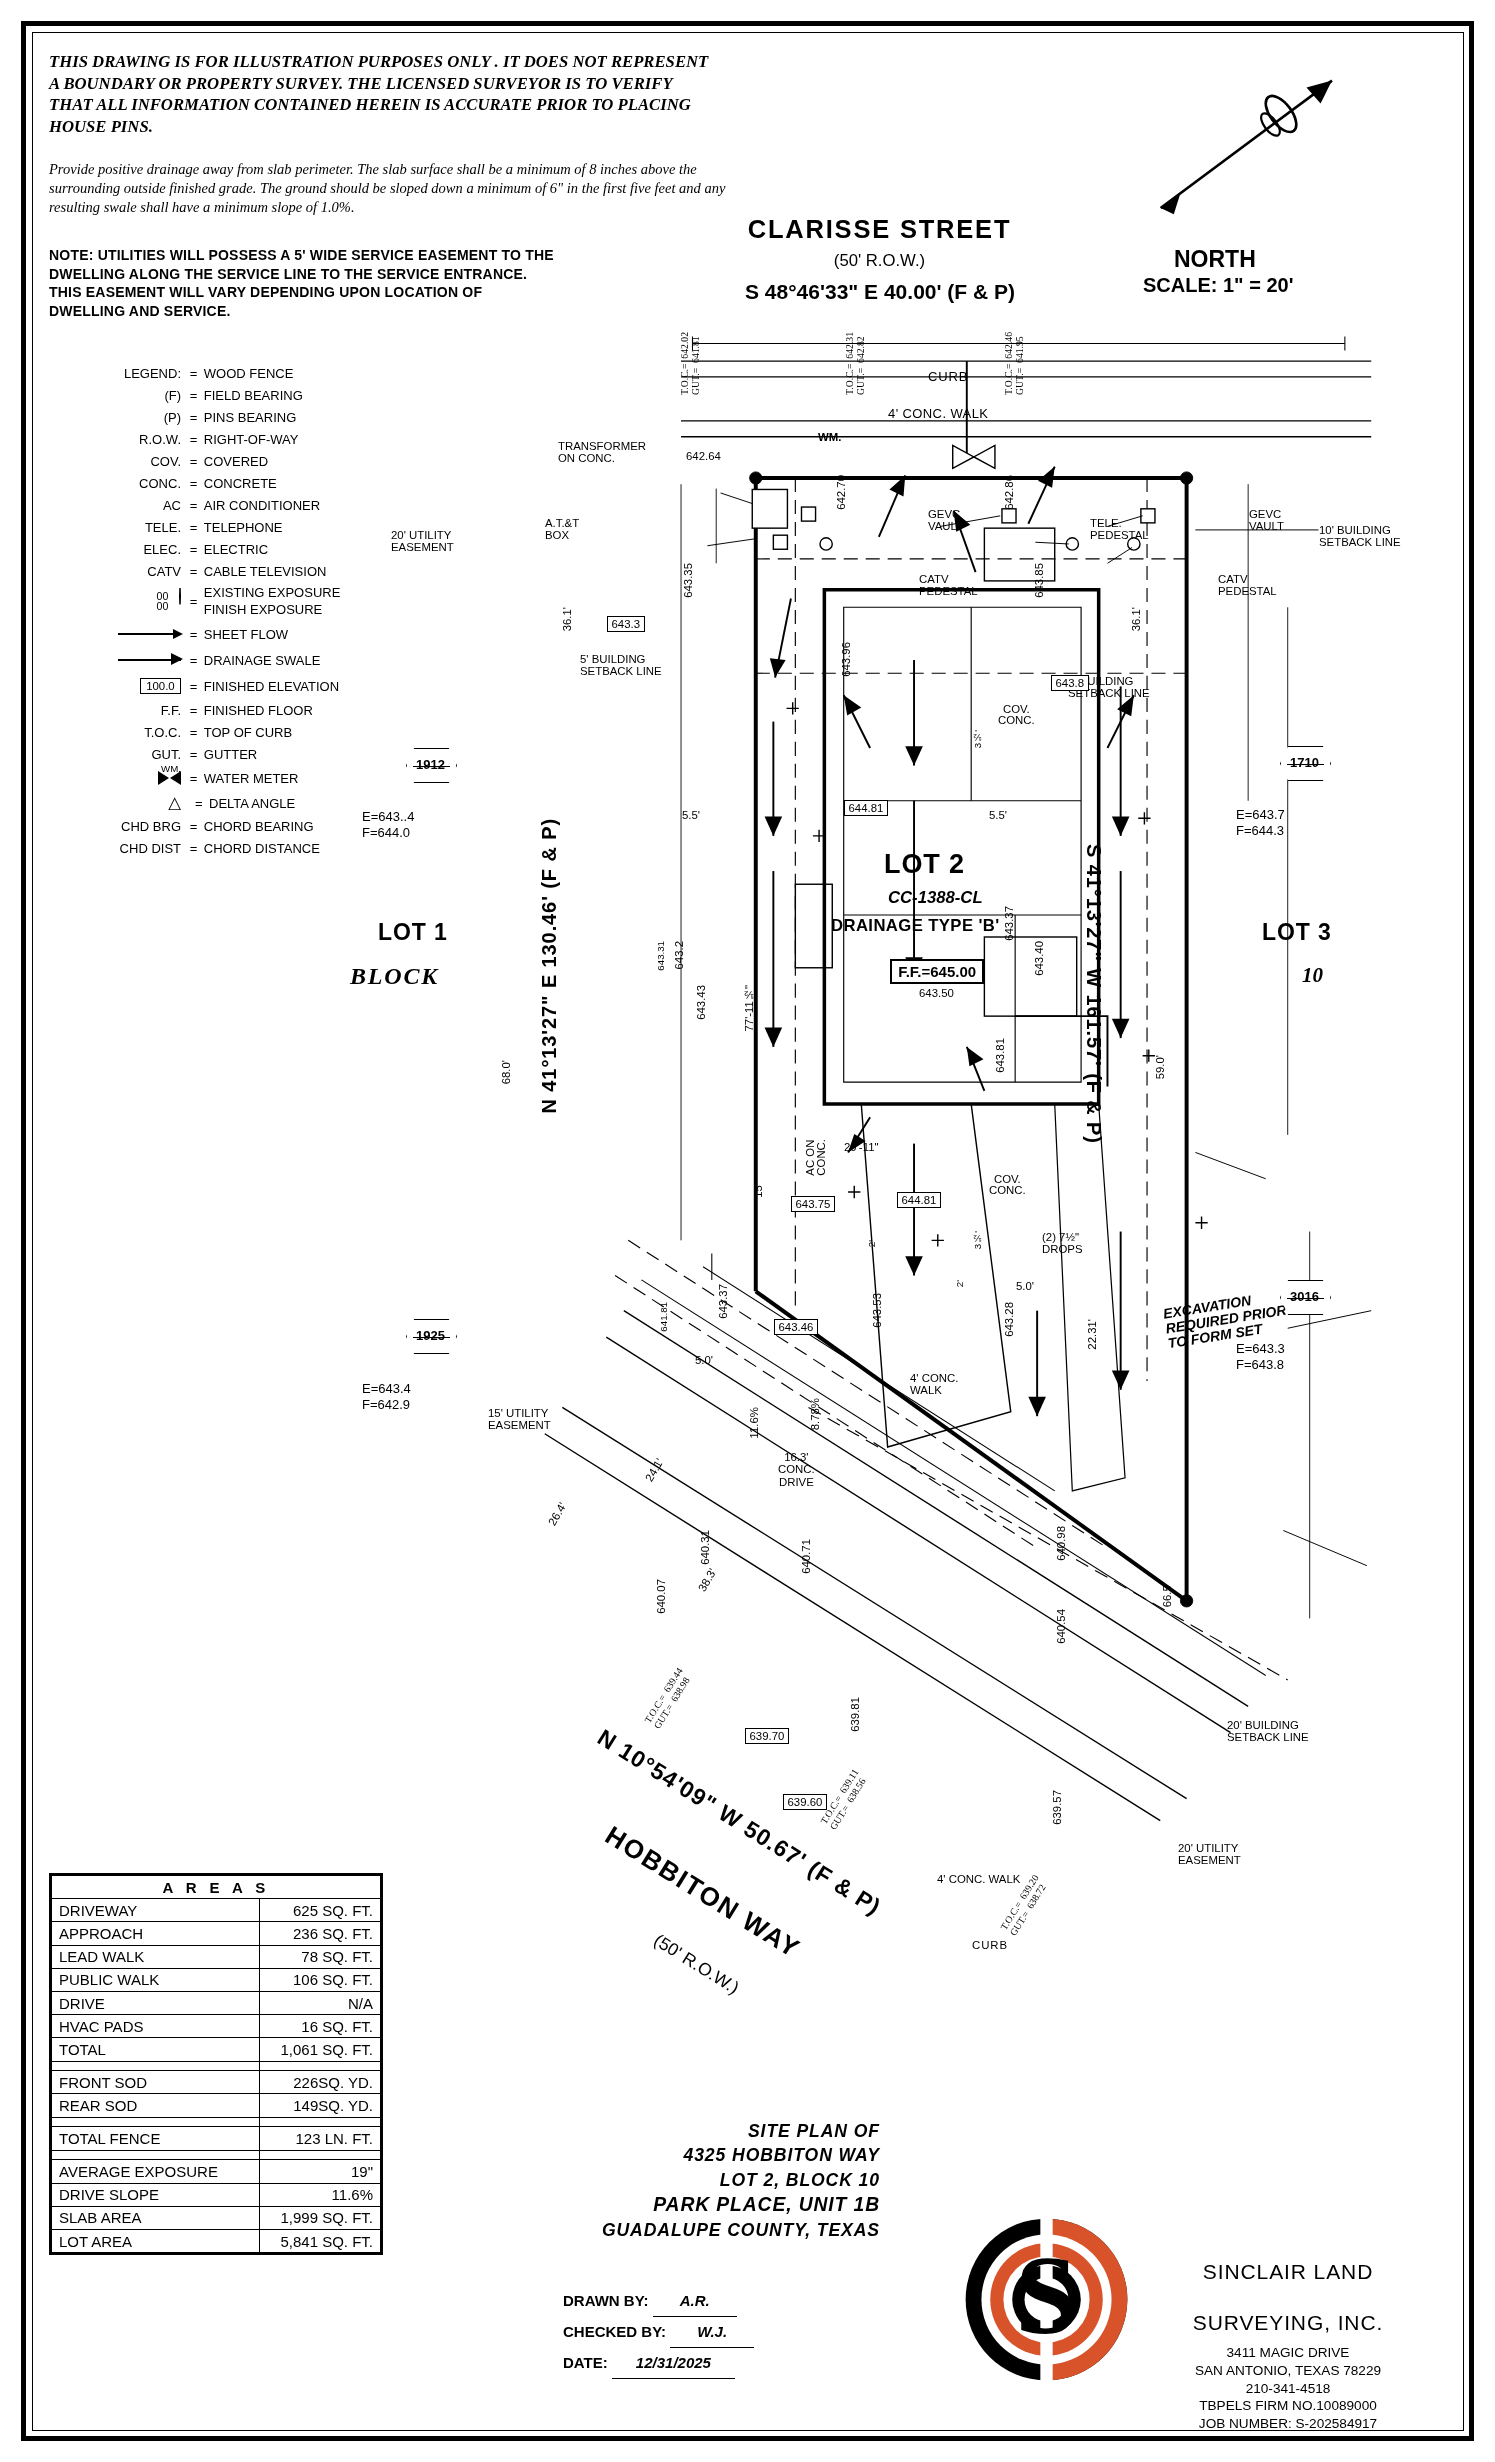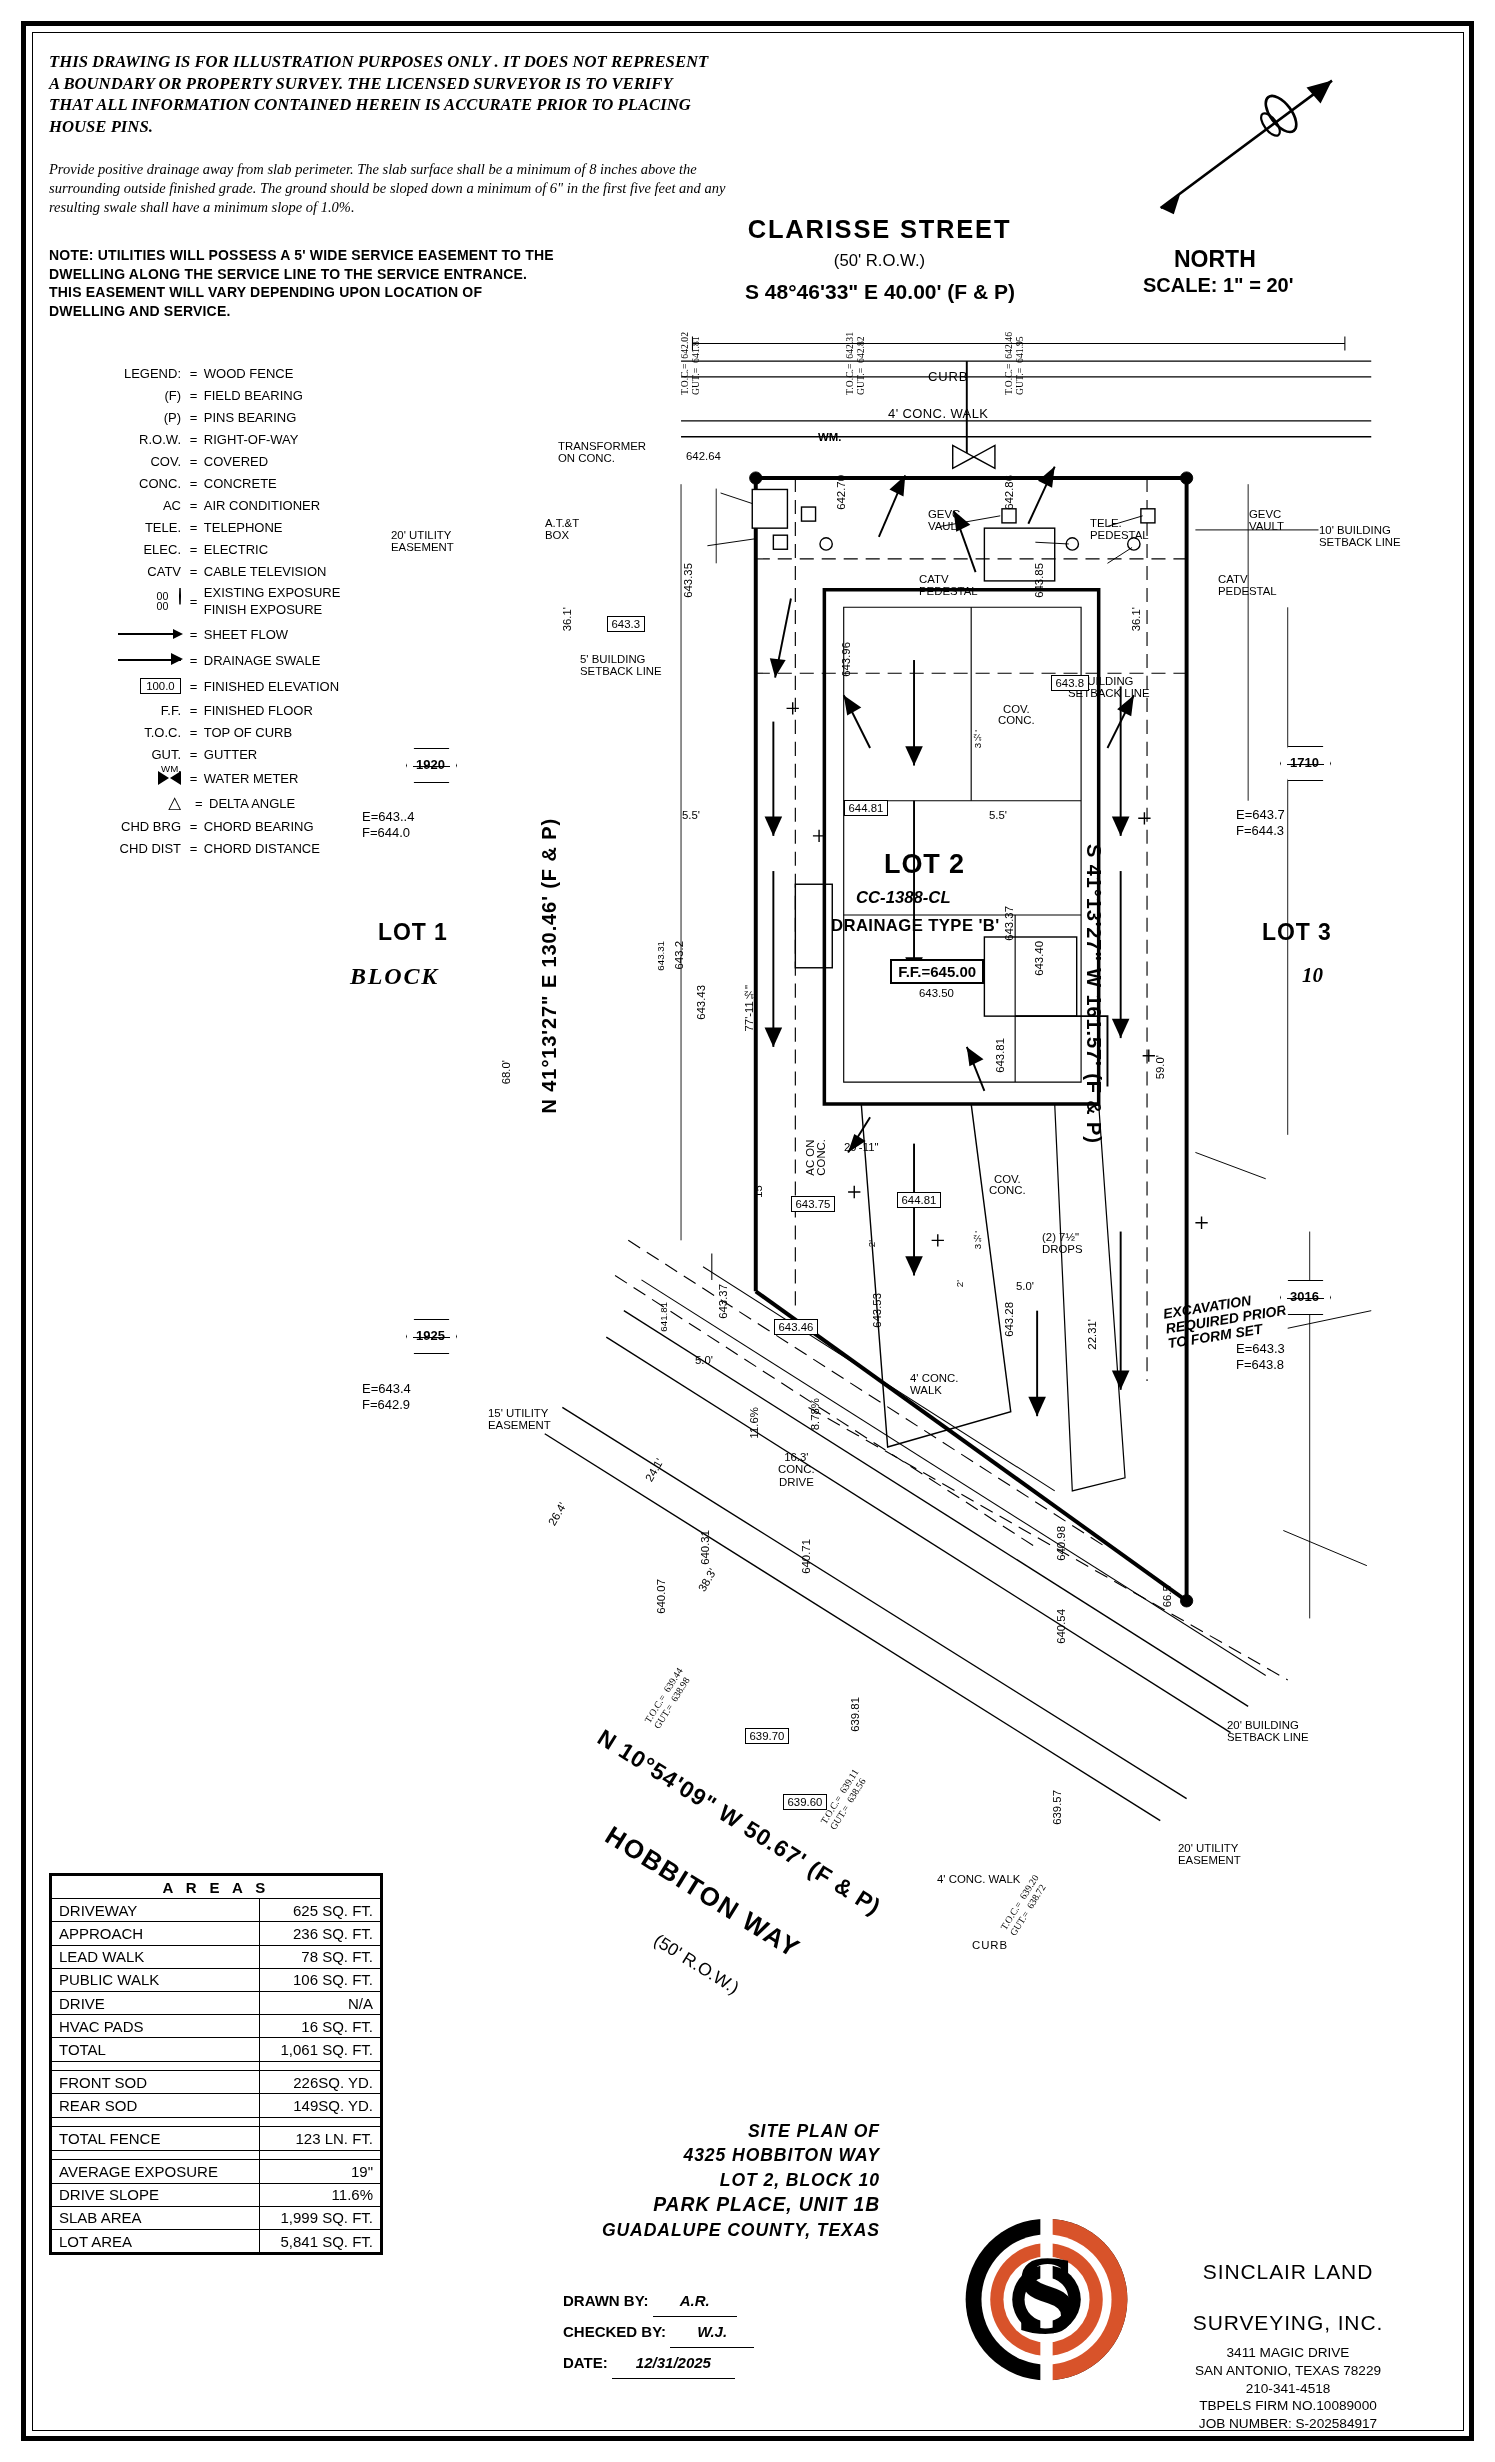--- a/index.html
+++ b/index.html
@@ -418,21 +418,21 @@
   <div class="t" style="left:1178px;top:1842px;line-height:12.3px;">20' UTILITY<br>EASEMENT</div>
   <div class="t" style="left:488px;top:1407px;line-height:12.3px;">15' UTILITY<br>EASEMENT</div>
   <div class="t" style="left:923px;top:915px;line-height:12.3px;"></div>
   <div class="t" style="left:818px;top:431px;font-weight:bold;">WM.</div>
   <div class="t" style="left:937px;top:1873px;line-height:12.3px;">4' CONC. WALK</div>
   <div class="t" style="left:972px;top:1939px;letter-spacing:0.9px;">CURB</div>
 
   <div class="t bold ital" style="left:1165px;top:1297px;font-size:14px;line-height:15px;transform:rotate(-9deg);">EXCAVATION<br>REQUIRED PRIOR<br>TO FORM SET</div>
 
   <div class="abs lotbig" style="left:884px;top:849px;font-size:27px;">LOT 2</div>
-  <div class="abs ital" style="left:856px;top:888px;font-family:'Liberation Sans',sans-serif;font-weight:bold;font-size:16.7px;">CC-1388-CL</div>
+  <div class="abs ital" style="left:888px;top:888px;font-family:'Liberation Sans',sans-serif;font-weight:bold;font-size:16.7px;">CC-1388-CL</div>
   <div class="abs" style="left:831px;top:916px;font-family:'Liberation Sans',sans-serif;font-weight:bold;font-size:16.7px;letter-spacing:0.4px;">DRAINAGE TYPE 'B'</div>
   <div class="ff" style="left:890px;top:959px;">F.F.=645.00</div>
   <div class="t" style="left:919px;top:987px;">643.50</div>
 
   <div class="abs lotbig" style="left:378px;top:919px;font-size:23px;">LOT 1</div>
   <div class="abs ital" style="left:350px;top:963px;font-family:'Liberation Serif',serif;font-weight:bold;font-size:24px;letter-spacing:1.8px;">BLOCK</div>
   <div class="abs lotbig" style="left:1262px;top:919px;font-size:23px;">LOT 3</div>
   <div class="abs ital" style="left:1302px;top:963px;font-family:'Liberation Serif',serif;font-weight:bold;font-size:21px;">10</div>
 
   <div class="abs" style="left:538px;top:818px;font-family:'Liberation Sans',sans-serif;font-weight:bold;font-size:20px;writing-mode:vertical-rl;transform:rotate(180deg);letter-spacing:0.9px;">N 41°13'27" E 130.46' (F &amp; P)</div>
@@ -504,21 +504,21 @@
   <div class="t vert t11" style="left:954px;top:1280px;">2'</div>
   <div class="t vert t11" style="left:866px;top:1240px;">2'</div>
   <div class="t vert t11" style="left:972px;top:1231px;">3½'</div>
 
   <div class="hexcall" style="left:406px;top:748px;">
     <div class="hx">
         <div class="dv"></div>
       </div>
     <div class="nums">
         <span>19</span>
-        <span>20</span>
+        <span>12</span>
       </div>
   </div>
   <div class="efbox" style="left:362px;top:809px;">
     <div>E=643..4</div>
     <div>F=644.0</div>
   </div>
 
   <div class="hexcall" style="left:1280px;top:746px;">
     <div class="hx">
         <div class="dv"></div>

